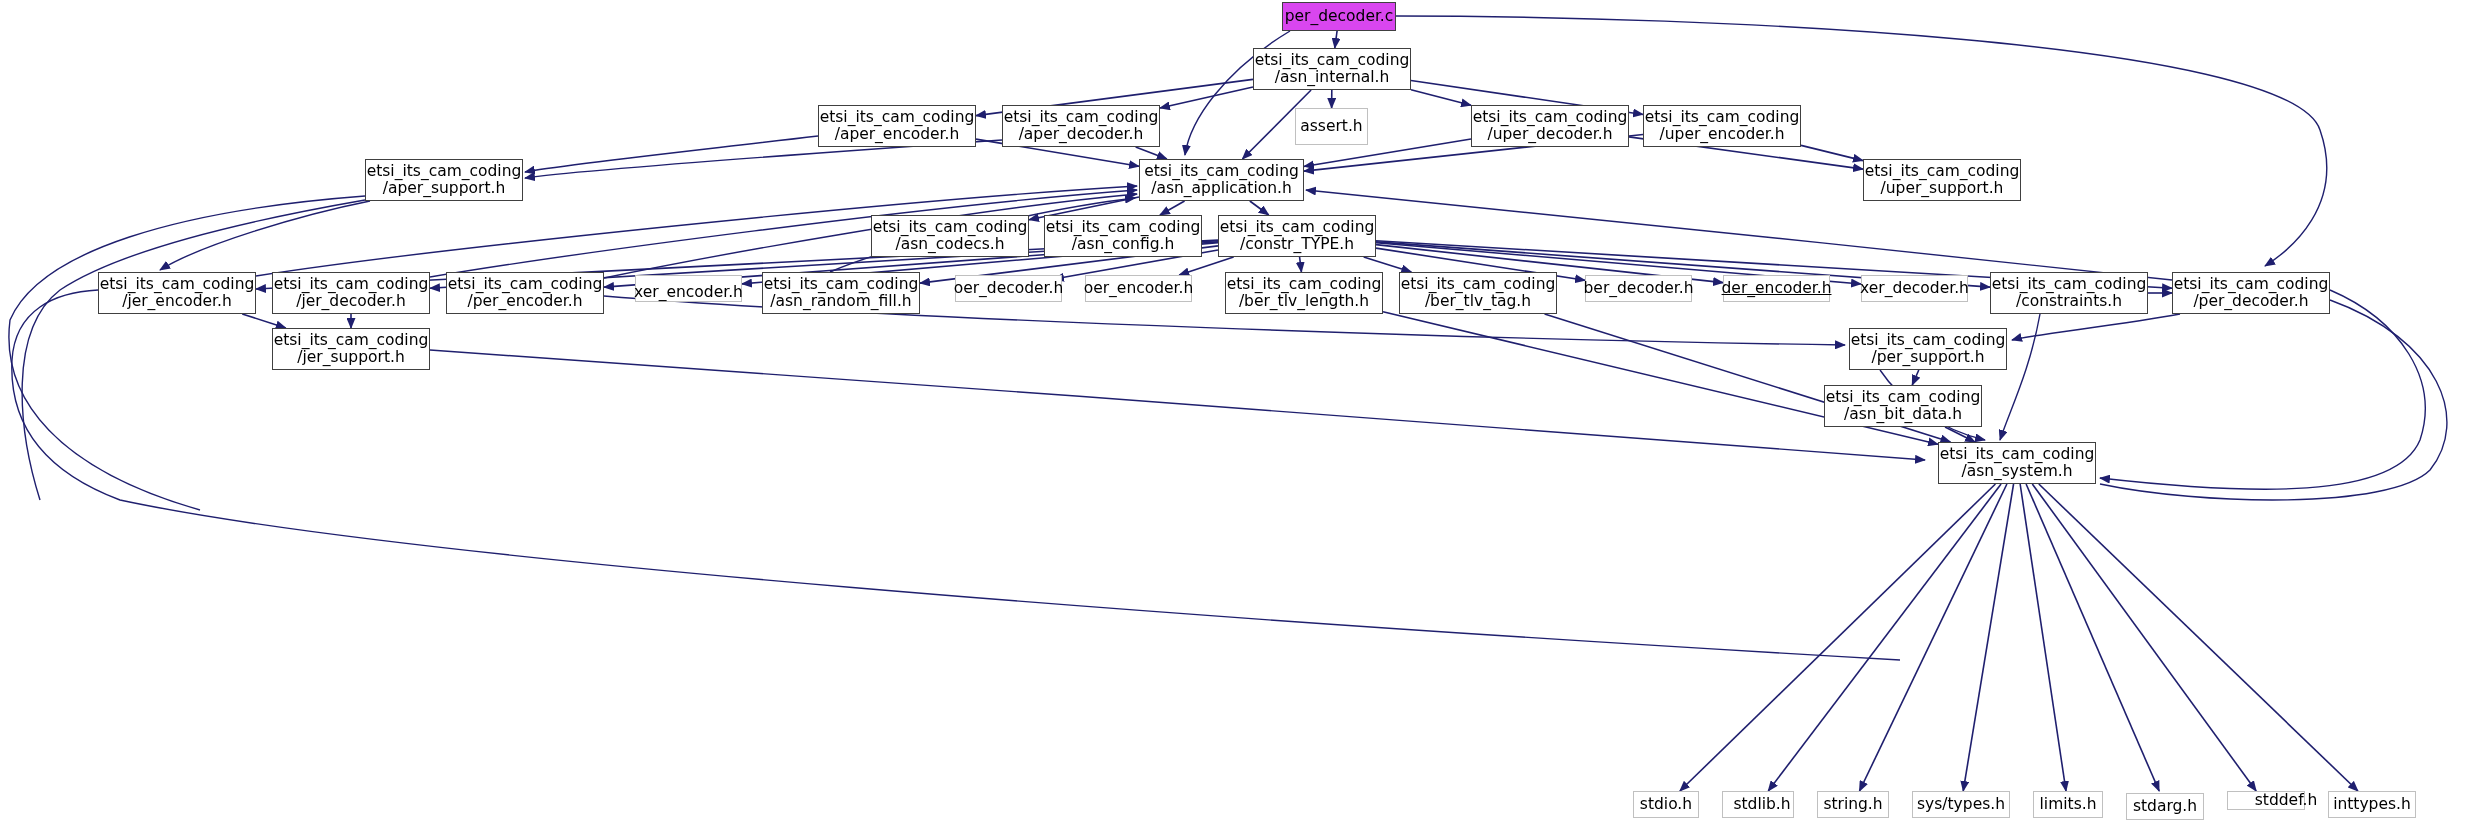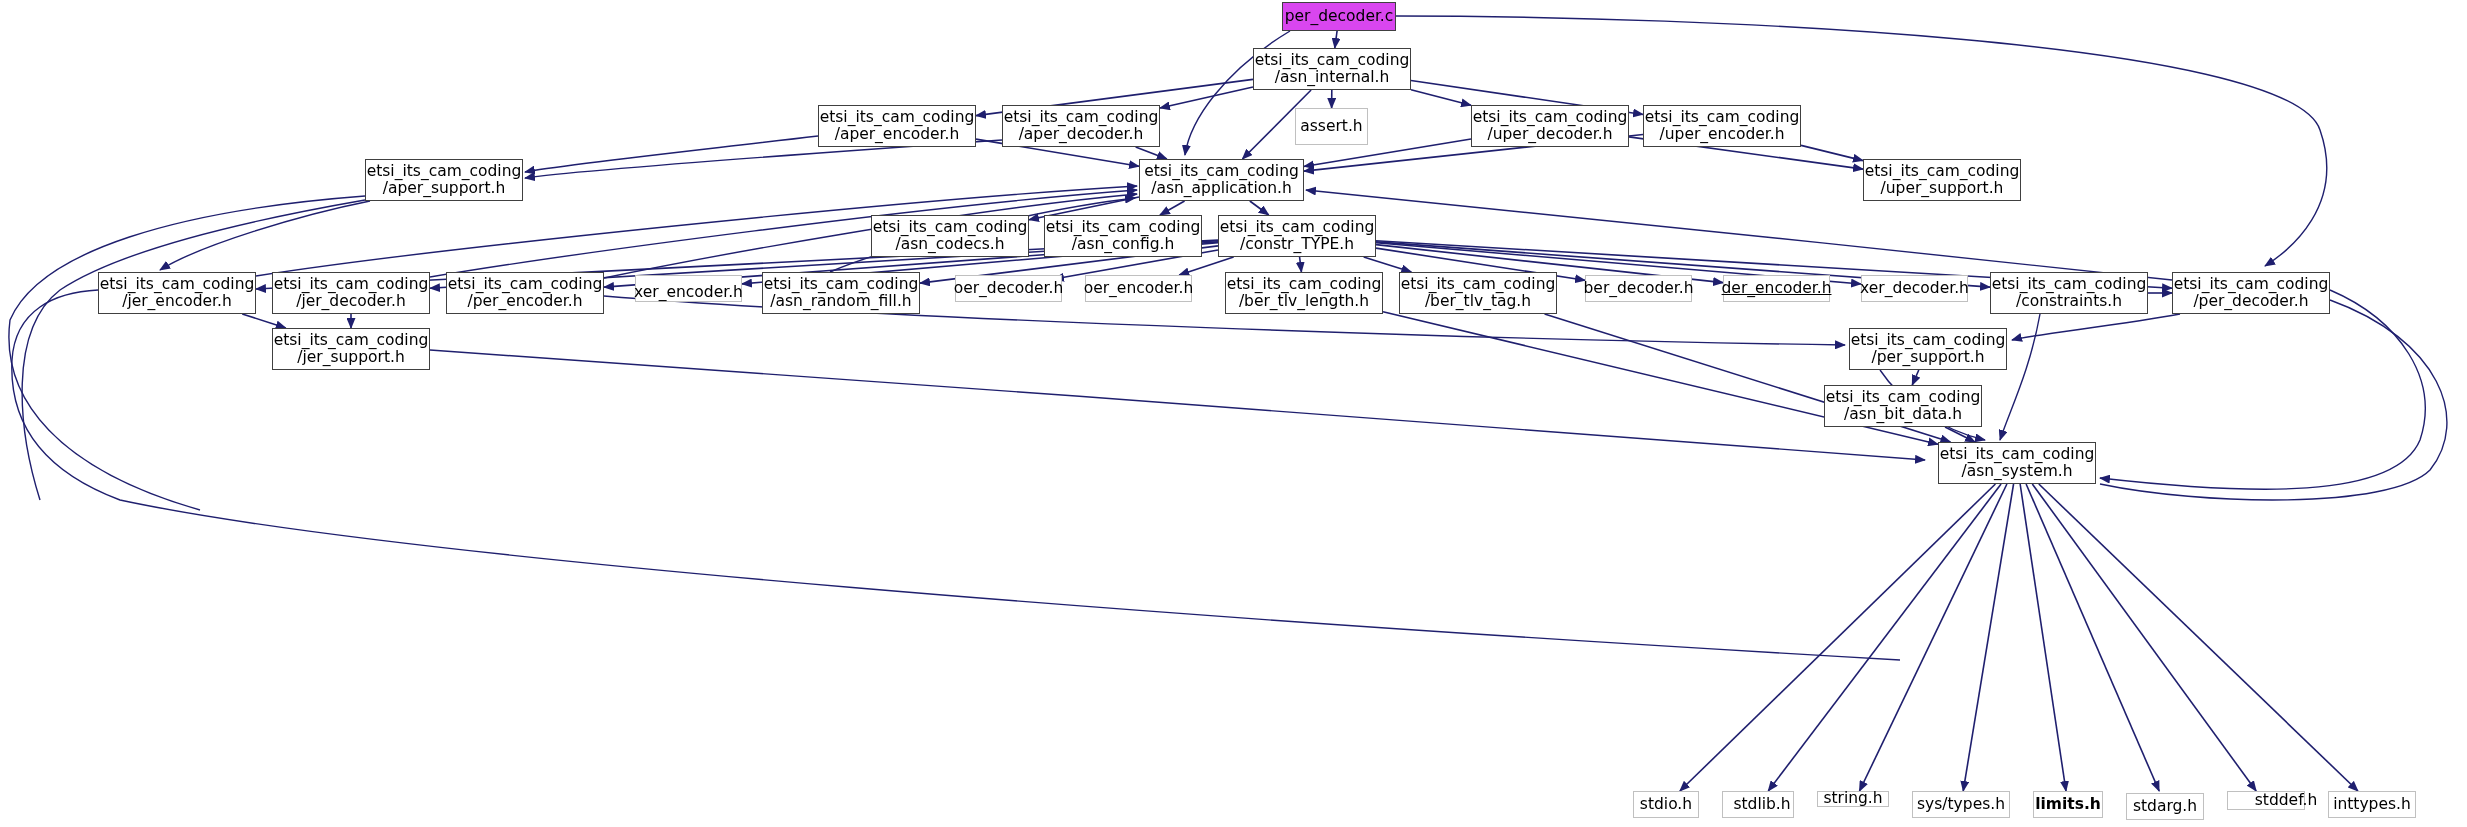--- a/index.html
+++ b/index.html
@@ -274,31 +274,31 @@
       <div class="node sys" style="left: 1633px; top: 791px; width: 66px; height: 27px;">
         <div>
           <span>stdio.h</span>
         </div>
       </div>
       <div class="node sys" style="left: 1722px; top: 791px; width: 72px; height: 27px; padding-left: 8px;">
         <div>
           <span>stdlib.h</span>
         </div>
       </div>
-      <div class="node sys" style="left: 1817px; top: 791px; width: 72px; height: 16px;">
+      <div class="node sys" style="left: 1817px; top: 791px; width: 72px; height: 27px;">
         <div>
           <span>string.h</span>
         </div>
       </div>
       <div class="node sys" style="left: 1912px; top: 791px; width: 98px; height: 27px; text-align: center;">
         <div>
           <span>sys/types.h</span>
         </div>
       </div>
-      <div class="node sys" style="left: 2033px; top: 791px; width: 70px; height: 27px; font-weight: bold;">
+      <div class="node sys" style="left: 2033px; top: 791px; width: 70px; height: 27px;">
         <div>
           <span>limits.h</span>
         </div>
       </div>
       <div class="node sys" style="left: 2126px; top: 793px; width: 78px; height: 27px;">
         <div>
           <span>stdarg.h</span>
         </div>
       </div>
       <div class="node sys" style="left: 2227px; top: 791px; width: 78px; height: 19px; padding-left: 40px;">

